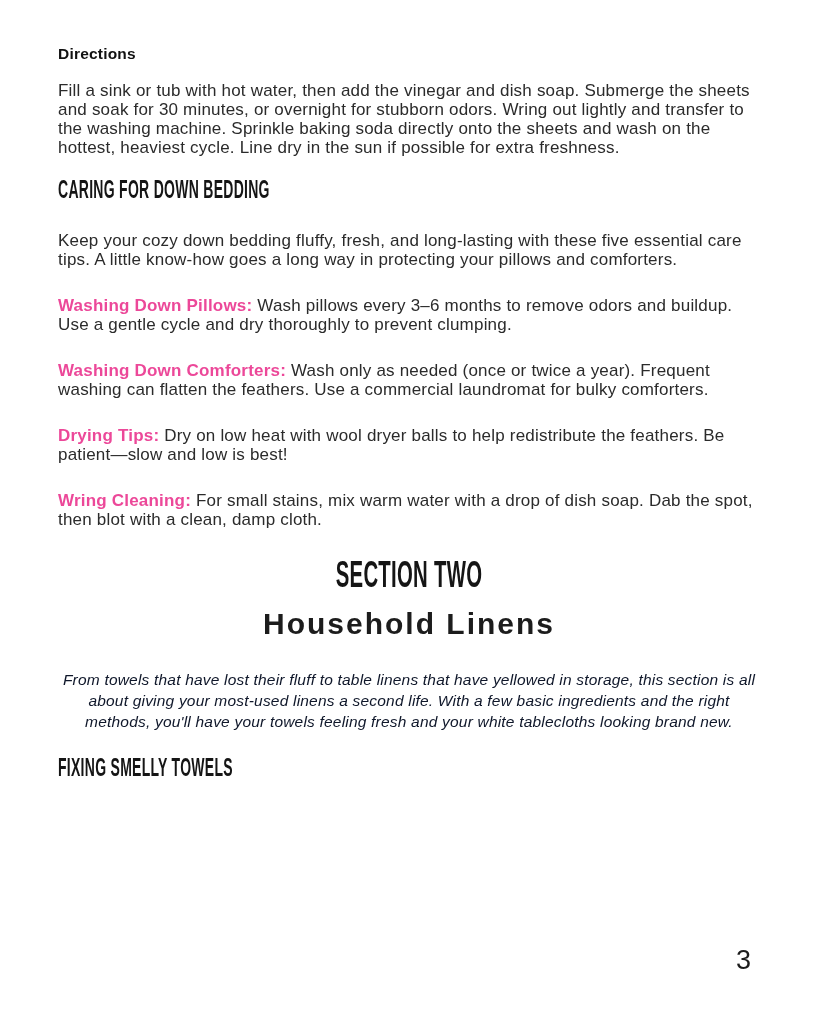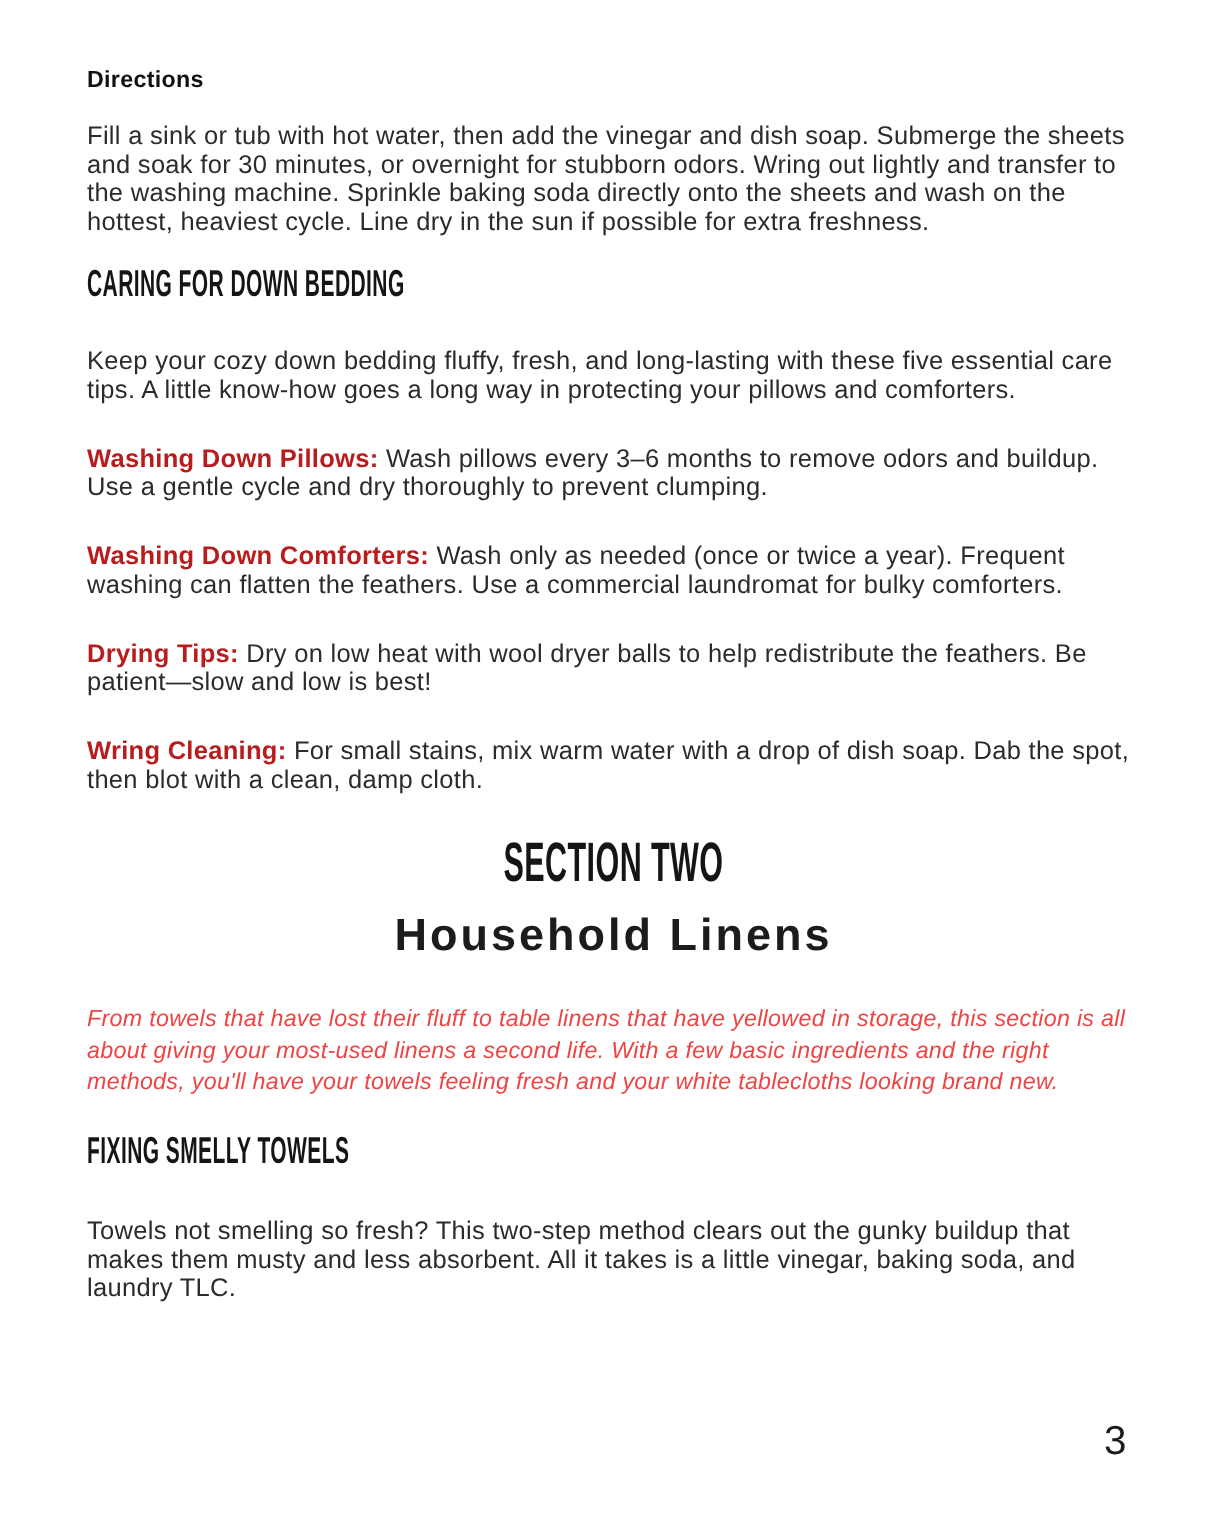--- a/index.html
+++ b/index.html
@@ -25,21 +25,21 @@
     font-weight: bold;
     color: #111111;
     letter-spacing: 0.2px;
   }
   .body-text {
     font-size: 17px;
     line-height: 19px;
     letter-spacing: 0.2px;
     color: #2b2b2b;
   }
-  .body-text strong { color: #b91c1c; }
+  .body-text strong { color: #ec4899; }
   .para { margin-top: 18px; }
   .tip { margin-top: 27px; }
   .intro { margin-top: 29px; }
   .h-condensed {
     font-weight: bold;
     color: #151515;
     text-transform: uppercase;
     white-space: nowrap;
     font-size: 25px;
     line-height: 26px;
@@ -67,24 +67,25 @@
     text-align: center;
     font-size: 30px;
     line-height: 38px;
     font-weight: bold;
     letter-spacing: 2px;
     color: #1c1c1c;
   }
   .section-intro {
     margin-top: 26px;
     font-style: italic;
+    text-align: center;
     font-size: 15.5px;
     line-height: 21px;
     letter-spacing: 0.2px;
-    color: #ef4444;
+    color: #0f172a;
   }
   .last-para { margin-top: 31px; }
   .page-number {
     position: absolute;
     left: 736px;
     top: 944px;
     font-size: 27px;
     line-height: 32px;
     color: #1c1c1c;
     letter-spacing: 1px;
@@ -113,17 +114,16 @@
   <p class="body-text tip"><strong>Wring Cleaning:</strong> <span>For small stains, mix warm water with a drop of dish soap. Dab the spot, then blot with a clean, damp cloth.</span></p>
 
   <div class="section-kicker">SECTION TWO</div>
 
   <div class="section-title">Household Linens</div>
 
   <p class="section-intro">From towels that have lost their fluff to table linens that have yellowed in storage, this section is all about giving your most-used linens a second life. With a few basic ingredients and the right methods, you'll have your towels feeling fresh and your white tablecloths looking brand new.</p>
 
   <div class="h-condensed fixing-heading">FIXING SMELLY TOWELS</div>
 
-  <p class="body-text last-para">Towels not smelling so fresh? This two-step method clears out the gunky buildup that makes them musty and less absorbent. All it takes is a little vinegar, baking soda, and laundry TLC.</p>
 
   <div class="page-number">3</div>
 
 </div>
 
 </body></html>

